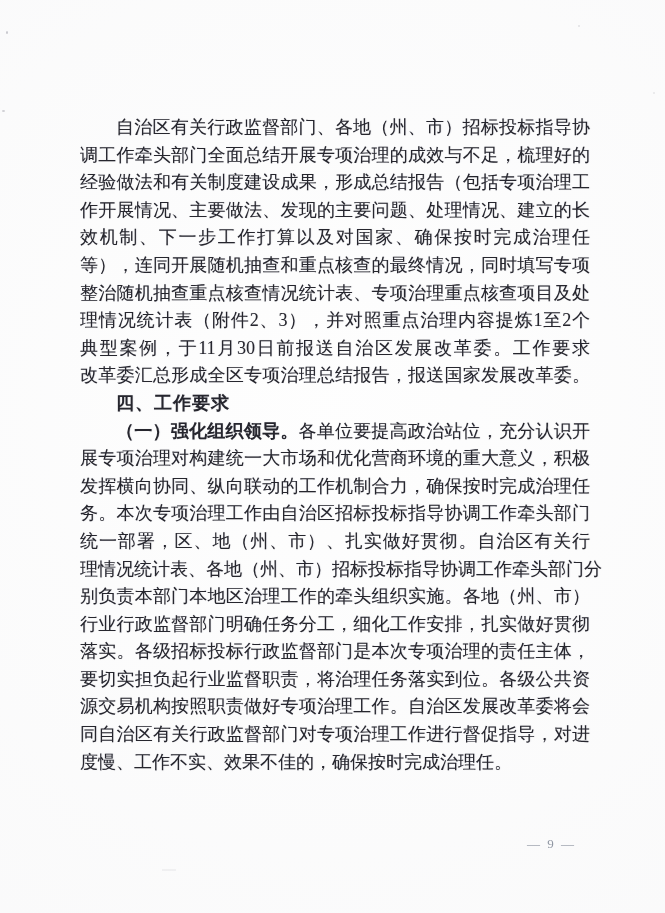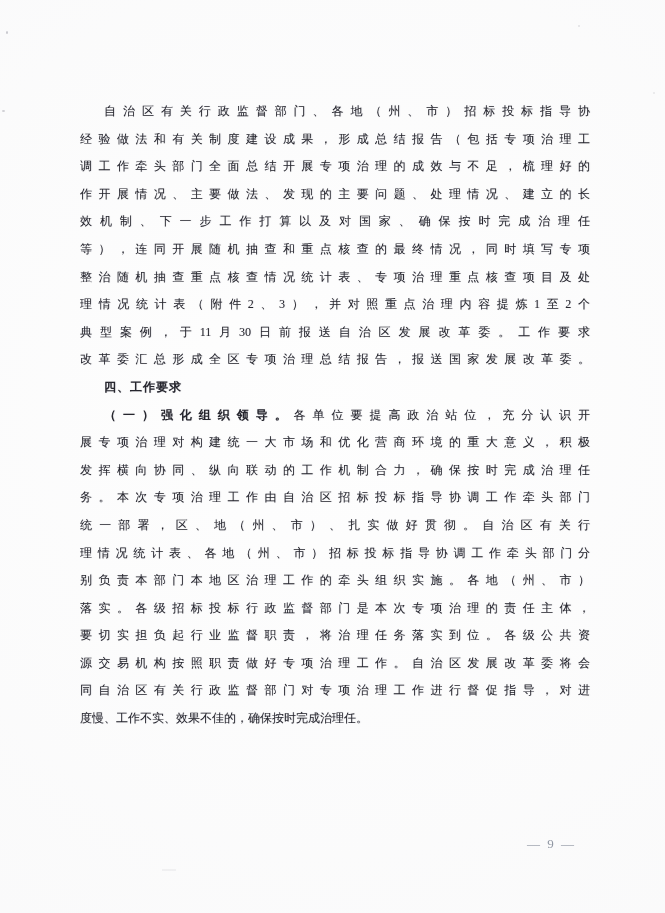--- a/index.html
+++ b/index.html
@@ -17,23 +17,23 @@
   .scan-page {
     position: absolute;
     inset: 0;
     background:
       radial-gradient(circle at 50% 45%, rgba(255,255,255,0.6), rgba(244,244,246,0.25)),
       #fcfcfc;
   }
   .doc-body {
     position: absolute;
     left: 80px;
-    top: 98px;
+    top: 114px;
     width: 510px;
-    font-size: 12px;
+    font-size: 18px;
     line-height: 27.6px;
     color: #26262e;
     text-shadow: 0.4px 0.4px 0.8px rgba(110,110,125,0.38);
   }
   .line {
     height: 27.6px;
     white-space: nowrap;
     text-align: justify;
   }
   .line.justify {
@@ -79,42 +79,43 @@
   .speck.s5 { left: 162px; top: 869px; width: 14px; height: 2px; opacity: .07; border-radius: 0; }
 </style>
 </head>
 <body>
 
 <div class="scan-page">
 
   <div class="doc-body">
 
     <div class="line indent justify">自治区有关行政监督部门、各地（州、市）招标投标指导协</div>
+    <div class="line justify">调工作牵头部门全面总结开展专项治理的成效与不足，梳理好的</div>
     <div class="line justify">经验做法和有关制度建设成果，形成总结报告（包括专项治理工</div>
-    <div class="line justify">调工作牵头部门全面总结开展专项治理的成效与不足，梳理好的</div>
     <div class="line justify">作开展情况、主要做法、发现的主要问题、处理情况、建立的长</div>
     <div class="line justify">效机制、下一步工作打算以及对国家、确保按时完成治理任</div>
     <div class="line justify">等），连同开展随机抽查和重点核查的最终情况，同时填写专项</div>
     <div class="line justify">整治随机抽查重点核查情况统计表、专项治理重点核查项目及处</div>
     <div class="line justify">理情况统计表（附件2、3），并对照重点治理内容提炼1至2个</div>
     <div class="line justify">典型案例，于11月30日前报送自治区发展改革委。工作要求</div>
     <div class="line justify">改革委汇总形成全区专项治理总结报告，报送国家发展改革委。</div>
 
     <div class="line heading indent">四、工作要求</div>
 
     <div class="line indent justify">
       <span class="lead-bold">（一）强化组织领导。</span><span>各单位要提高政治站位，充分认识开</span>
     </div>
 
     <div class="line justify">展专项治理对构建统一大市场和优化营商环境的重大意义，积极</div>
     <div class="line justify">发挥横向协同、纵向联动的工作机制合力，确保按时完成治理任</div>
     <div class="line justify">务。本次专项治理工作由自治区招标投标指导协调工作牵头部门</div>
     <div class="line justify">统一部署，区、地（州、市）、扎实做好贯彻。自治区有关行</div>
     <div class="line justify">理情况统计表、各地（州、市）招标投标指导协调工作牵头部门分</div>
     <div class="line justify">别负责本部门本地区治理工作的牵头组织实施。各地（州、市）</div>
+    <div class="line justify">行业行政监督部门明确任务分工，细化工作安排，扎实做好贯彻</div>
     <div class="line justify">落实。各级招标投标行政监督部门是本次专项治理的责任主体，</div>
     <div class="line justify">要切实担负起行业监督职责，将治理任务落实到位。各级公共资</div>
     <div class="line justify">源交易机构按照职责做好专项治理工作。自治区发展改革委将会</div>
     <div class="line justify">同自治区有关行政监督部门对专项治理工作进行督促指导，对进</div>
     <div class="line left">度慢、工作不实、效果不佳的，确保按时完成治理任。</div>
 
   </div>
 
   <div class="page-number">— 9 —</div>
 

